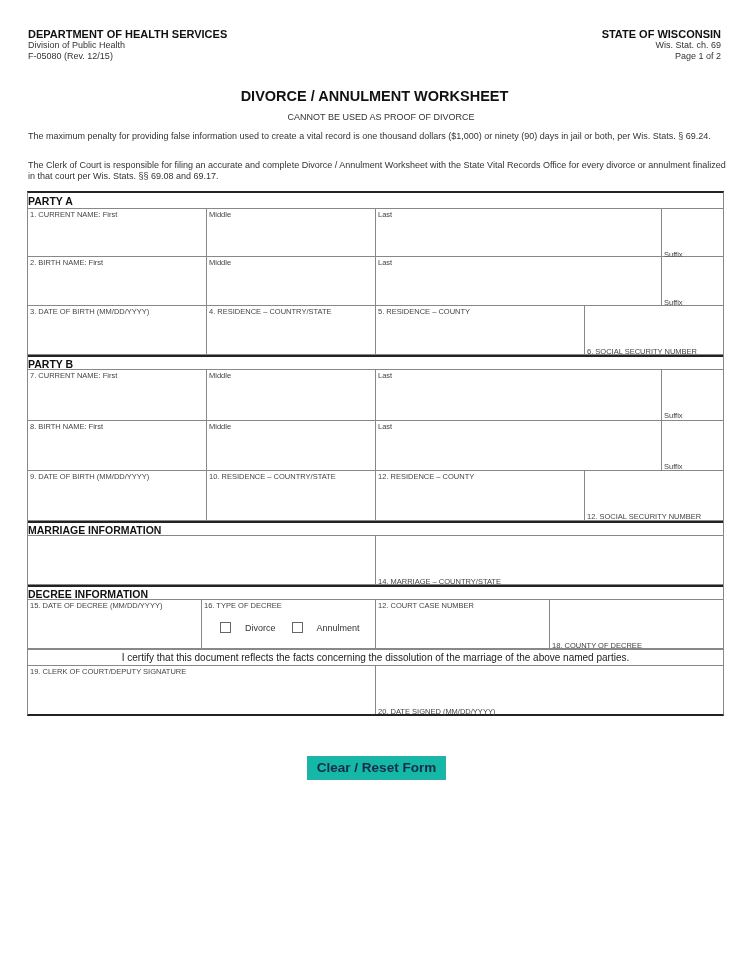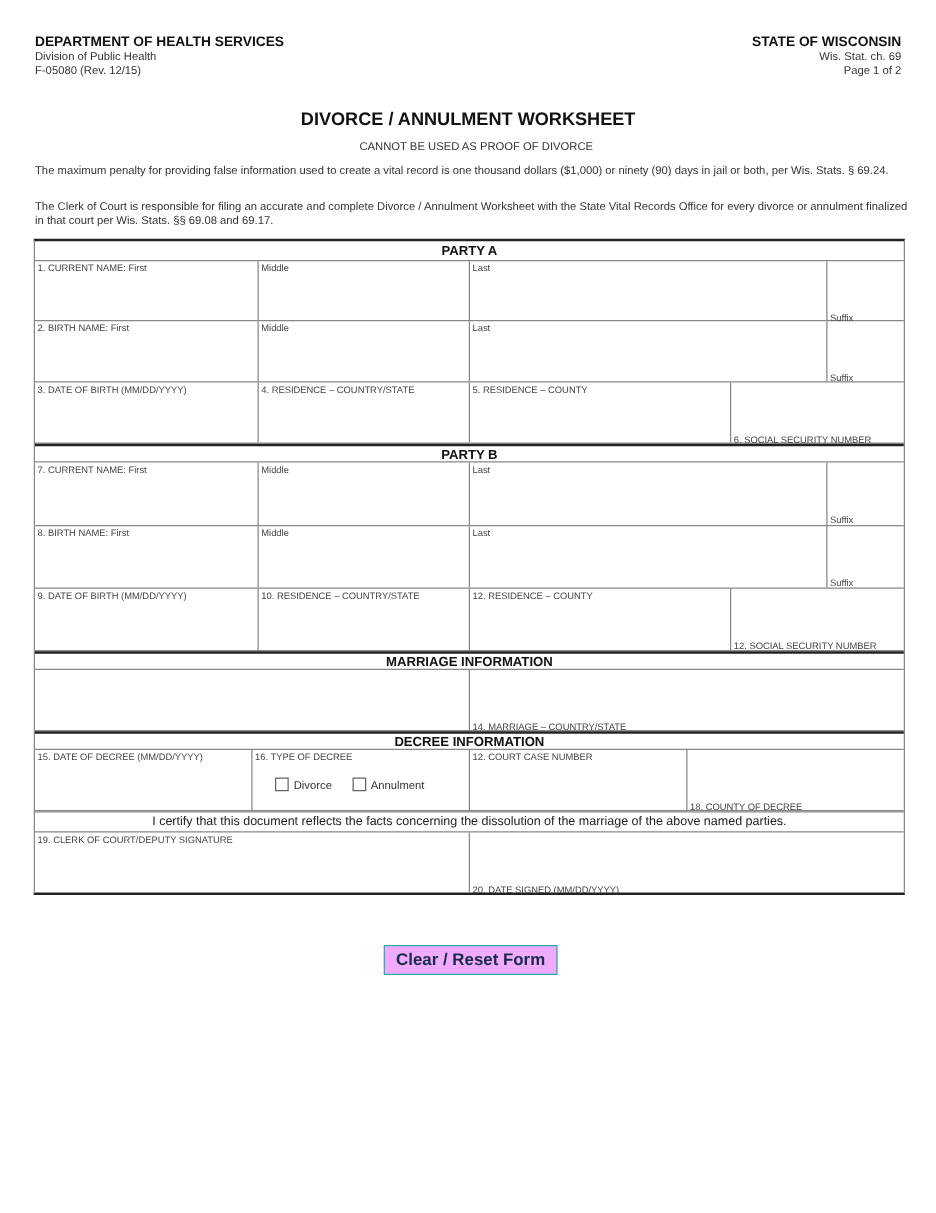--- a/index.html
+++ b/index.html
@@ -8,34 +8,34 @@
   .hdr-left .b { font-weight: bold; font-size: 11px; color: #111; line-height: 12px; }
   .hdr-right { position: absolute; right: 28px; top: 28px; font-size: 9px; line-height: 10.5px; text-align: right; color: #333; }
   .hdr-right .b { font-weight: bold; font-size: 11px; color: #111; line-height: 12px; }
   .title { position: absolute; left: 0; width: 749px; top: 88px; text-align: center; font-weight: bold; font-size: 14.5px; color: #111; }
   .subtitle { position: absolute; left: 0; width: 740px; top: 112px; text-align: center; font-size: 9px; color: #333; margin-left: 11px; }
   .para { position: absolute; left: 28px; width: 700px; font-size: 9px; line-height: 11px; color: #333; }
   .p1 { top: 131px; }
   .p2 { top: 160px; }
 
   .form { position: absolute; left: 27px; top: 191px; width: 697px; border: 1px solid #888; border-top: 2px solid #222; border-bottom: 2px solid #222; }
-  .sec-hdr { height: 16px; text-align: center; font-weight: bold; font-size: 10.5px; line-height: 16px; color: #111; border-bottom: 1px solid #888; }
+  .sec-hdr { height: 16px; font-weight: bold; font-size: 10.5px; line-height: 16px; color: #111; border-bottom: 1px solid #888; }
   .sec-hdr.top-thick { border-top: 2px solid #222; }
   .row { display: flex; border-bottom: 1px solid #888; }
   .row:last-child { border-bottom: none; }
   .cell { border-right: 1px solid #888; font-size: 7.5px; color: #444; padding: 1px 2px; position: relative; }
   .cell:last-child { border-right: none; margin-top: 40px; }
   .cell .lbl { display: block; white-space: nowrap; }
   .cell input[type=text] { position: absolute; left: 2px; right: 2px; bottom: 3px; height: 22px; border: none; background: transparent; font-family: "Liberation Sans", sans-serif; font-size: 11px; }
   .certify { text-align: center; font-size: 10px; line-height: 16px; color: #222; border-bottom: 1px solid #888; height: 17px; }
   .cb-wrap { position: absolute; left: 18px; top: 22px; display: flex; align-items: center; gap: 6px; font-size: 9px; color: #333; }
   .cb { width: 11px; height: 11px; border: 1px solid #666; background: #fff; display: inline-block; }
-  .cb-item { display: flex; align-items: center; gap: 4px; margin-right: 10px; }
-
-  .reset-btn { position: absolute; left: 307px; top: 756px; width: 139px; height: 24px; background: #f0abfc; border: 1px solid #3aa; color: #1a2a4a; font-weight: bold; font-size: 13.5px; line-height: 22px; text-align: center; cursor: pointer; font-family: "Liberation Sans", sans-serif; }
+  .cb-item { display: flex; align-items: center; gap: 14px; margin-right: 10px; }
+
+  .reset-btn { position: absolute; left: 307px; top: 756px; width: 139px; height: 24px; background: #14b8a6; border: 1px solid #3aa; color: #1a2a4a; font-weight: bold; font-size: 13.5px; line-height: 22px; text-align: center; cursor: pointer; font-family: "Liberation Sans", sans-serif; }
 </style>
 </head>
 <body>
 
 <div class="hdr-left">
   <div class="b">DEPARTMENT OF HEALTH SERVICES</div>
   <div>Division of Public Health</div>
   <div>F-05080 (Rev. 12/15)</div>
 </div>
 <div class="hdr-right">

